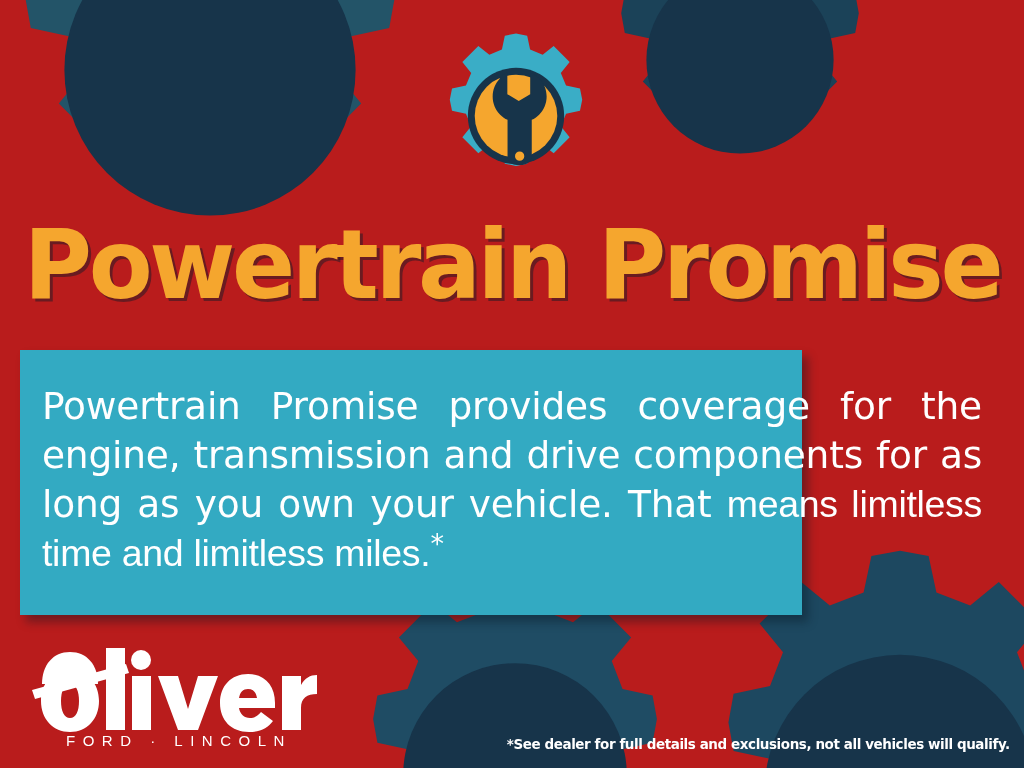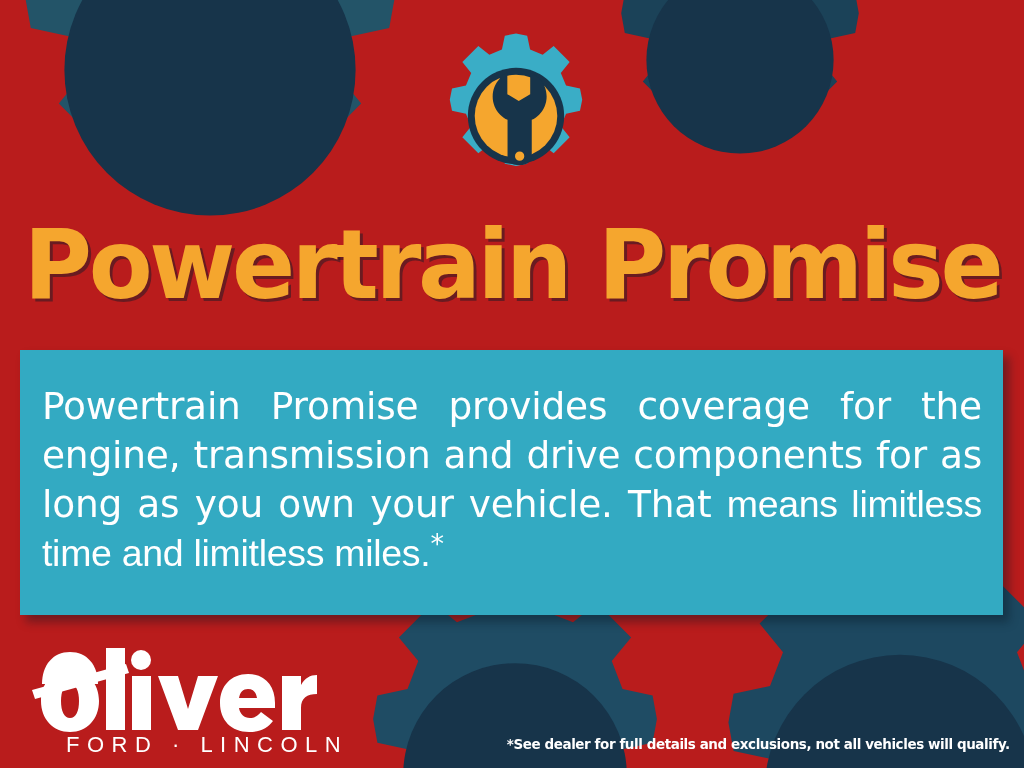--- a/index.html
+++ b/index.html
@@ -59,21 +59,21 @@
     transform-origin: 50% 50%;
     text-shadow: 3px 3px 0 rgba(8, 26, 40, 0.45);
     white-space: nowrap;
   }
 
   
   #body-panel {
     position: absolute;
     left: 20px;
     top: 350px;
-    width: 983px;
+    width: 782px;
     height: 265px;
     background: #33aac2;
     box-shadow: 6px 7px 9px rgba(7, 23, 36, 0.40);
   }
   #body-copy {
     position: absolute;
     left: 22px;
     top: 32px;
     width: 940px;
     color: #ffffff;
@@ -107,21 +107,21 @@
     top: 0;
     width: 300px;
     height: 92px;
   }
   #logo-sub {
     position: absolute;
     left: 36px;
     top: 92px;
     color: #ffffff;
     font-family: "Liberation Sans", sans-serif;
-    font-size: 22px;
+    font-size: 15px;
     font-weight: normal;
     letter-spacing: 7.5px;
     white-space: nowrap;
   }
 
   
   #disclaimer {
     position: absolute;
     right: 14px;
     top: 736px;

